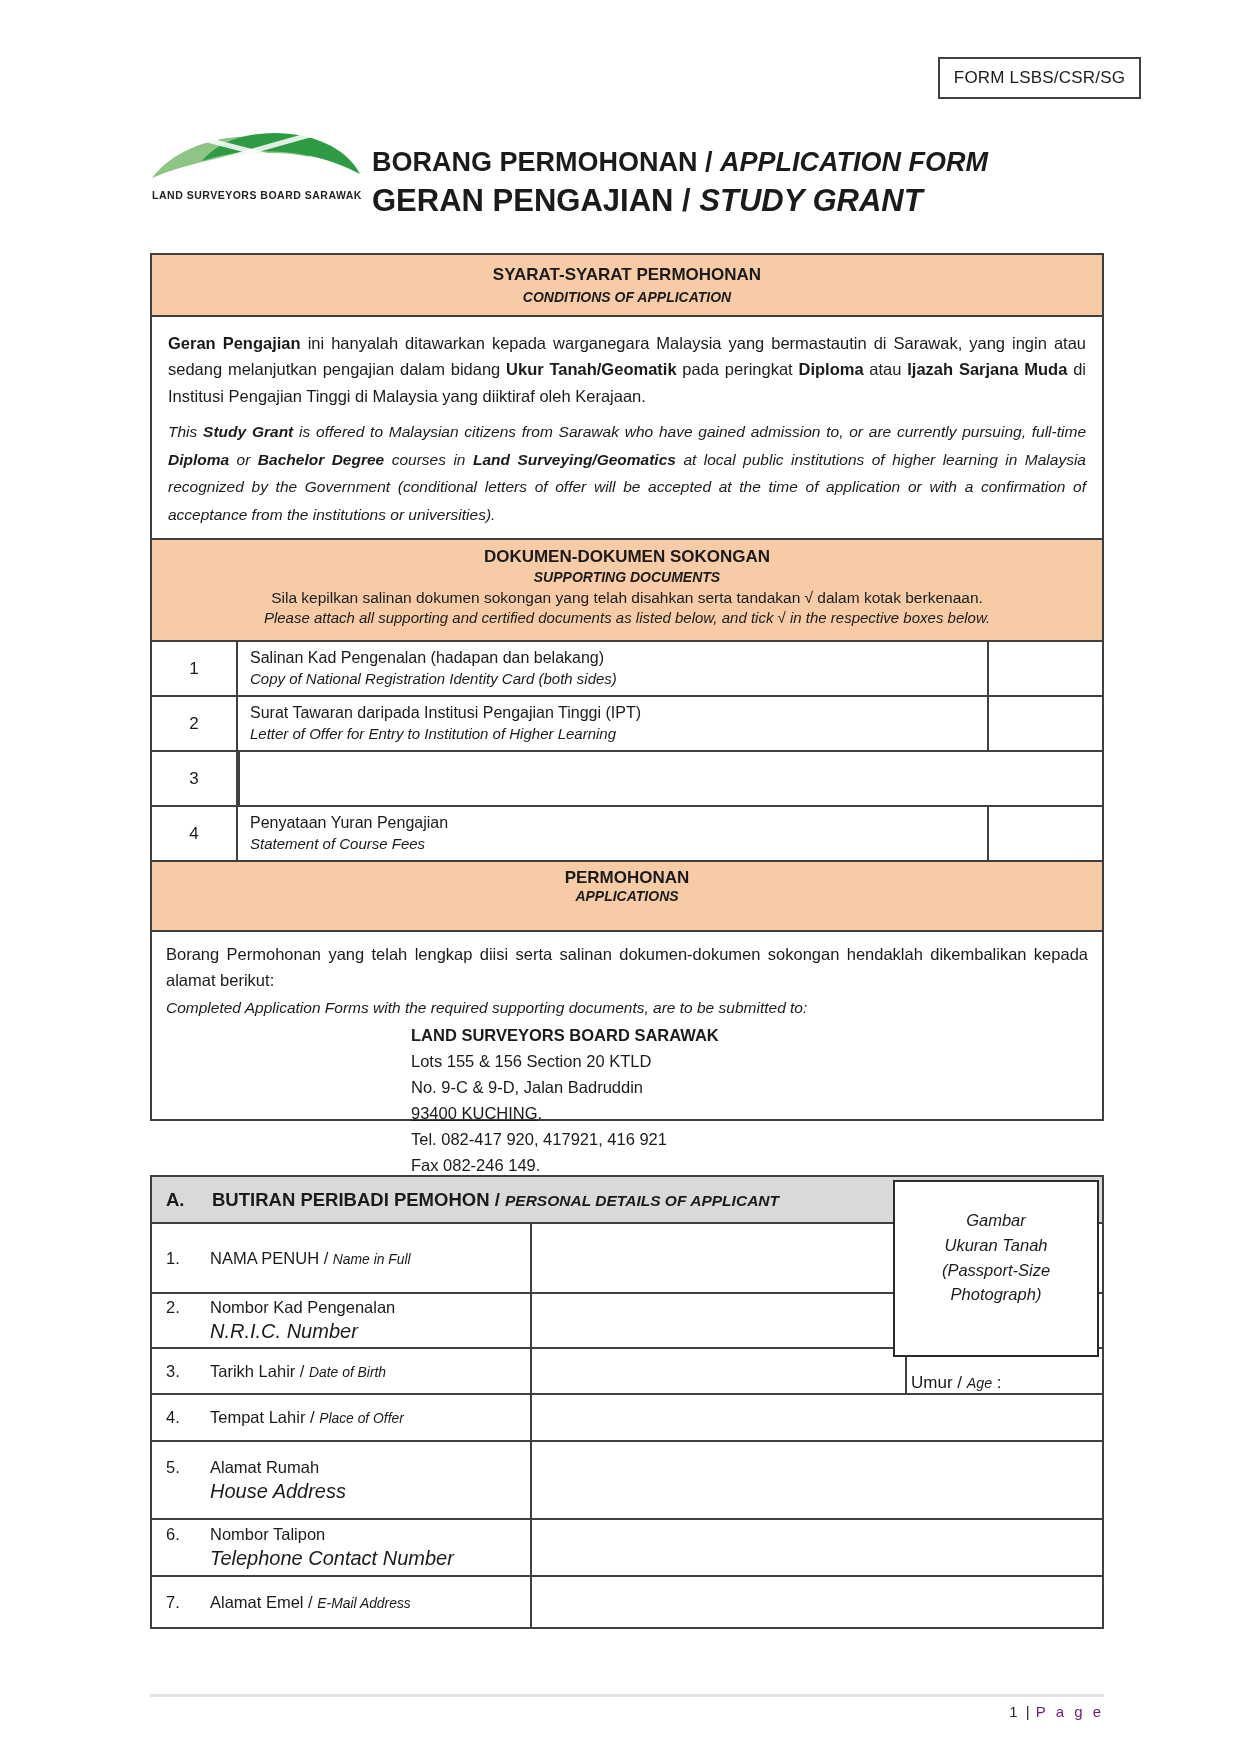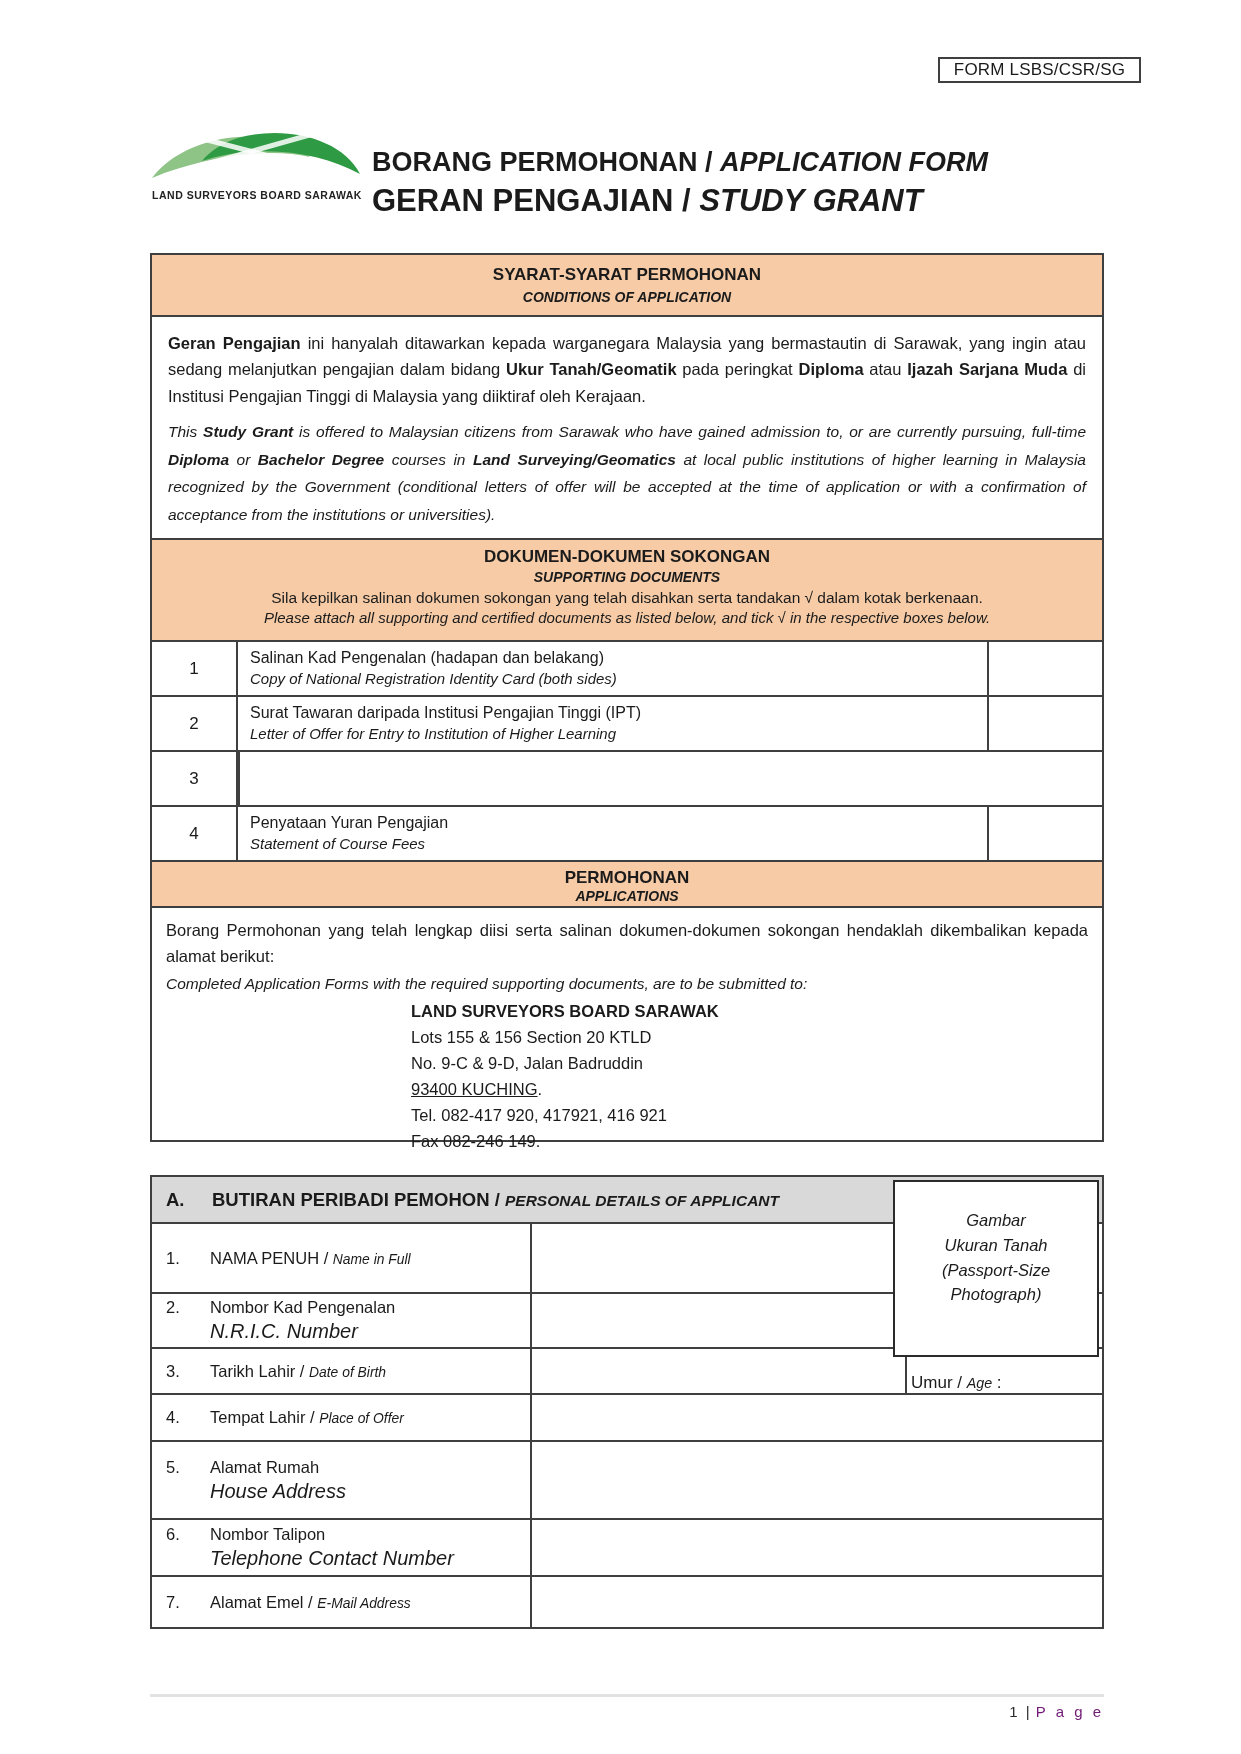--- a/index.html
+++ b/index.html
@@ -3,21 +3,21 @@
 <meta charset="utf-8">
 <style>
   * { margin:0; padding:0; box-sizing:border-box; }
   html,body { background:#ffffff; }
   .page {
     position:relative; width:1241px; height:1754px; background:#fff;
     font-family:"Liberation Sans", sans-serif; color:#1b1b1b; overflow:hidden;
   }
   
   .form-code-box {
-    position:absolute; left:938px; top:57px; width:203px; height:26px;
+    position:absolute; left:938px; top:57px; width:203px; height:42px;
     border:2px solid #3f3f3f; display:flex; align-items:center; justify-content:center;
     font-size:17px; letter-spacing:0.2px;
   }
   
   .logo-wrap { position:absolute; left:150px; top:124px; width:214px; }
   .logo-caption { margin-top:3px; font-size:10.5px; font-weight:bold; letter-spacing:0.5px;
     text-align:center; white-space:nowrap; color:#222; }
   .titles { position:absolute; left:372px; top:146px; font-weight:bold; }
   .title-line1 { font-size:27px; line-height:1.2; }
   .title-line2 { font-size:31px; line-height:1.2; margin-top:4px; }
@@ -36,22 +36,22 @@
   .docs-header .sec-title-en { margin-top:2px; }
   .instruction-my { font-size:15.5px; margin-top:4px; }
   .instruction-en { font-size:15px; font-style:italic; margin-top:2px; }
   .doc-row { display:flex; height:55px; border-bottom:2px solid #3f3f3f; background:#fff; }
   .doc-no { width:86px; flex-shrink:0; border-right:2px solid #3f3f3f;
     display:flex; align-items:center; justify-content:center; font-size:17px; }
   .doc-text { flex:1; padding:3px 12px; display:flex; flex-direction:column; justify-content:center; }
   .doc-my { font-size:16px; line-height:1.3; }
   .doc-en { font-size:15px; font-style:italic; line-height:1.3; }
   .doc-tick { width:115px; flex-shrink:0; border-left:2px solid #3f3f3f; background:#fff; }
-  .perm-header { height:46px; padding-top:6px; }
-  .perm-body { height:232px; padding:9px 14px 0; }
+  .perm-header { height:70px; padding-top:6px; }
+  .perm-body { height:187px; padding:9px 14px 0; }
   .perm-en { font-size:15.5px; font-style:italic; margin-top:5px; }
   .address { margin-left:245px; margin-top:5px; font-size:16.5px; line-height:1.58; }
   .addr-name { font-weight:bold; }
   .addr-city { text-decoration:underline; }
   
   .section-a { position:absolute; left:150px; top:1175px; width:954px;
     border:2px solid #3f3f3f; background:#fff; }
   .a-header { height:47px; background:#D9D9D9; border-bottom:2px solid #3f3f3f;
     display:flex; align-items:center; padding-left:14px; font-size:18.5px; font-weight:bold; }
   .a-index { width:46px; flex-shrink:0; }

